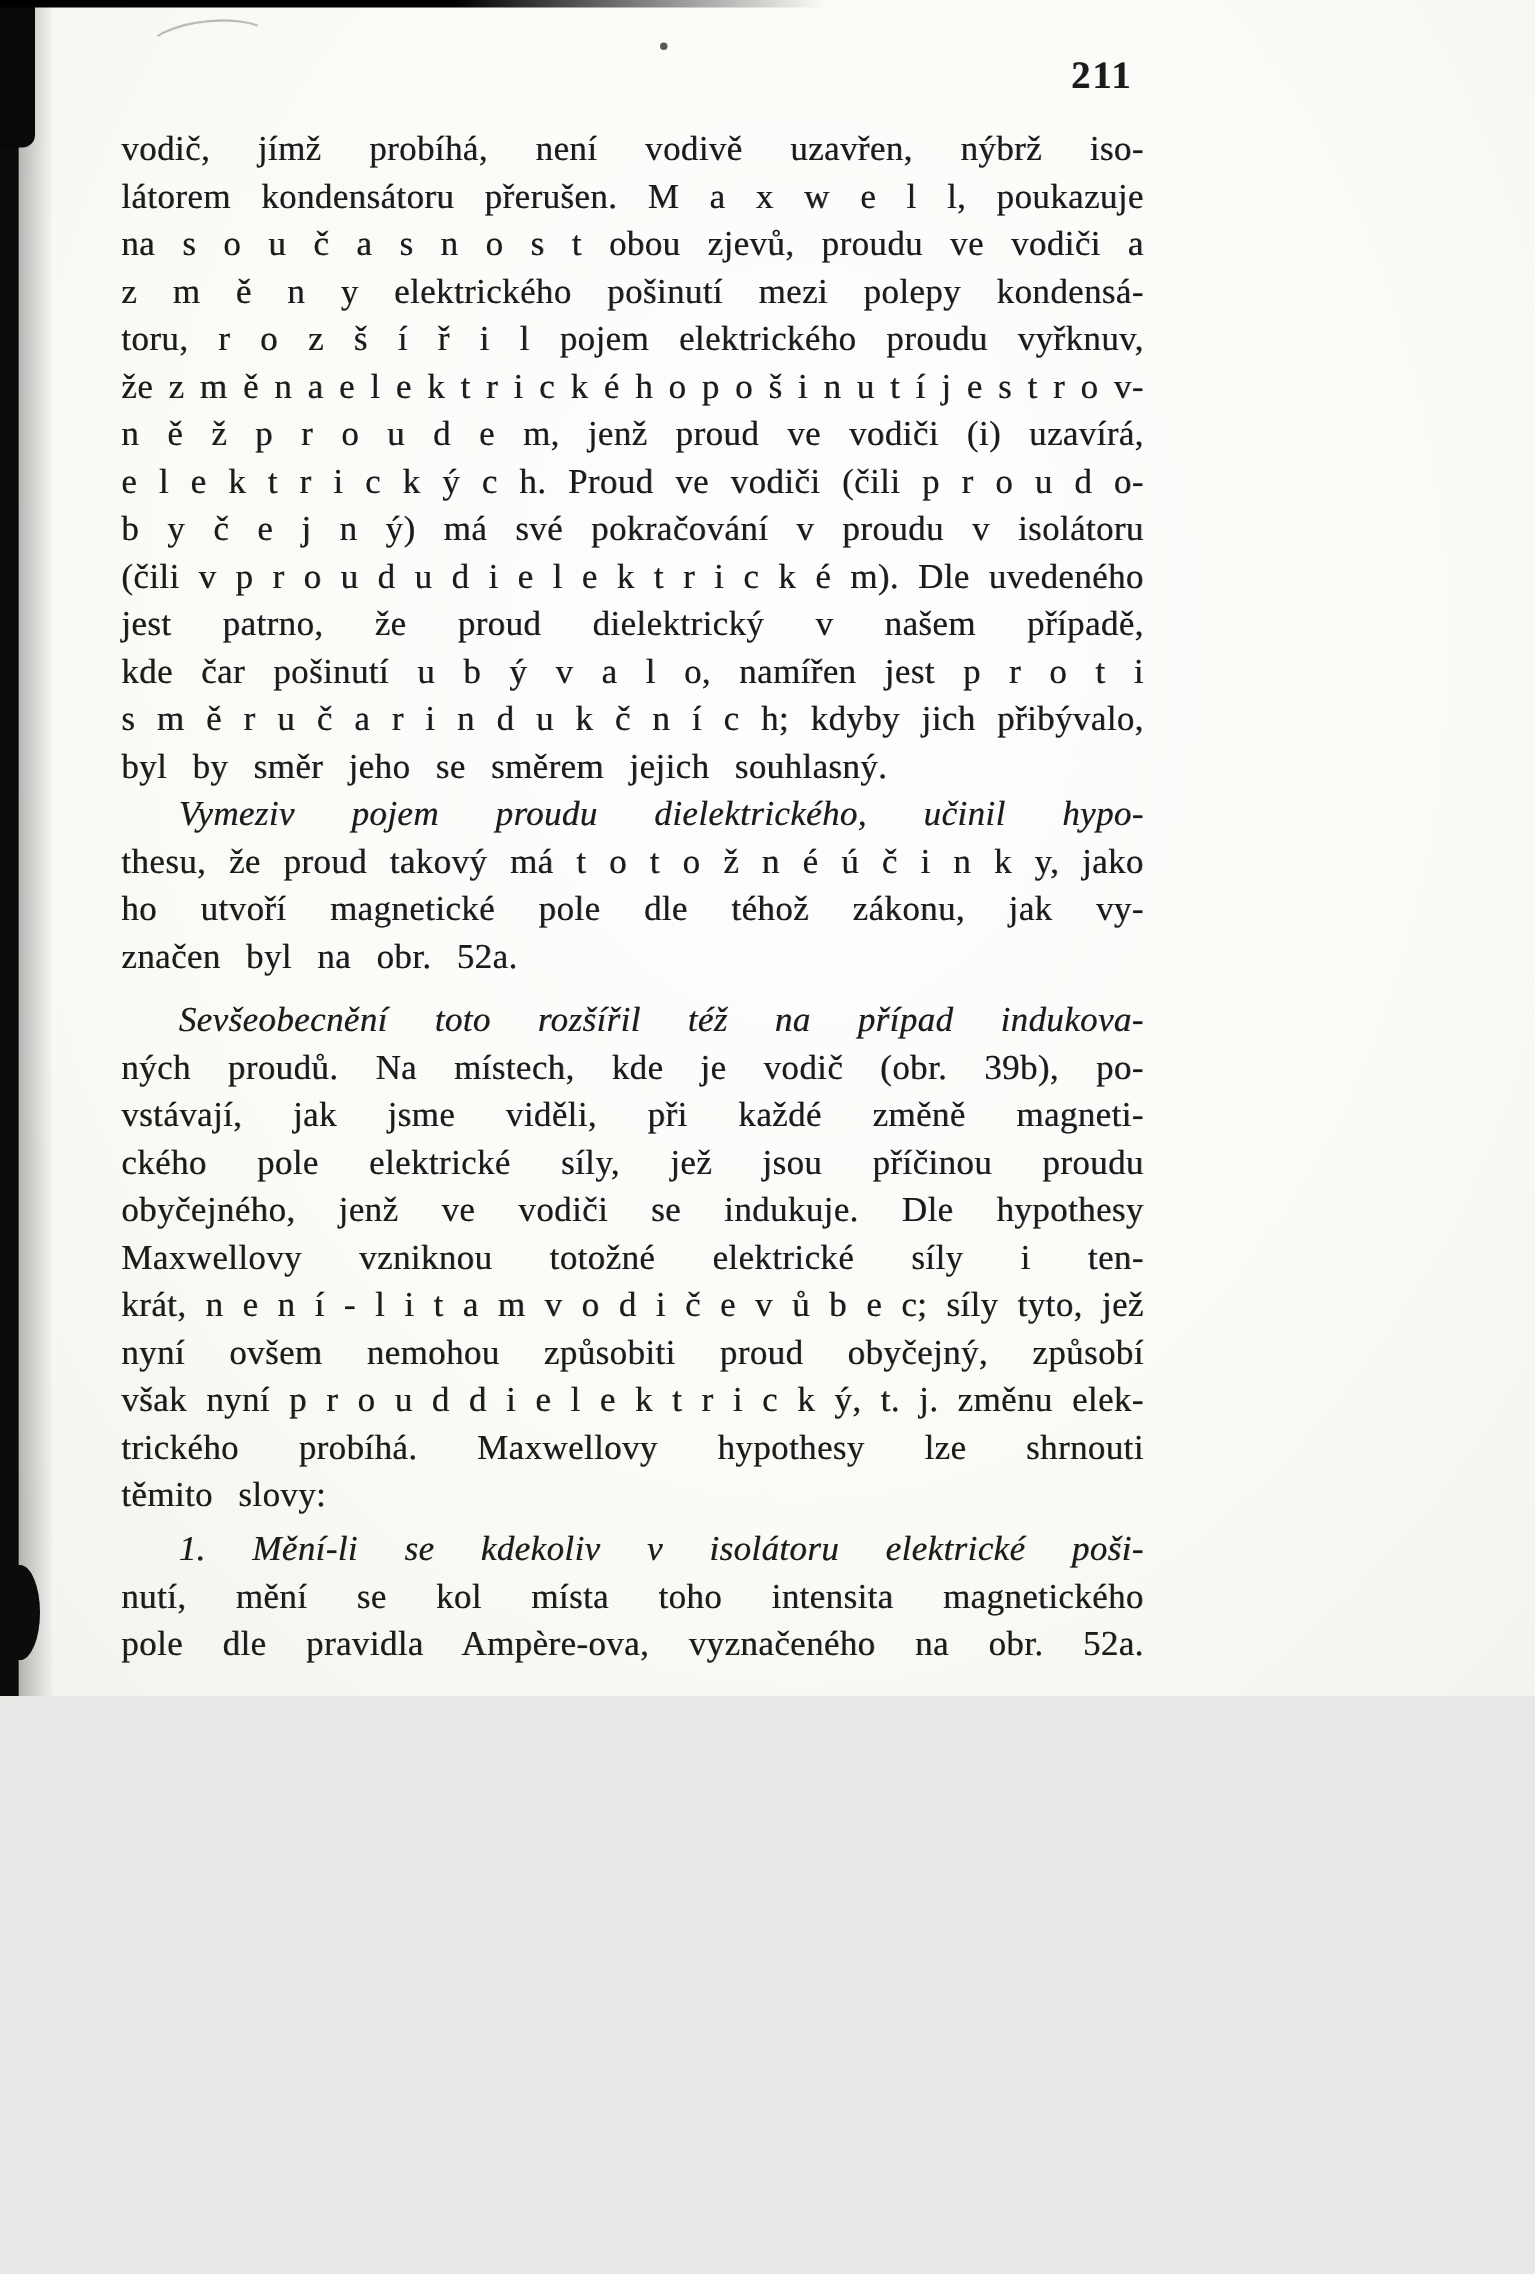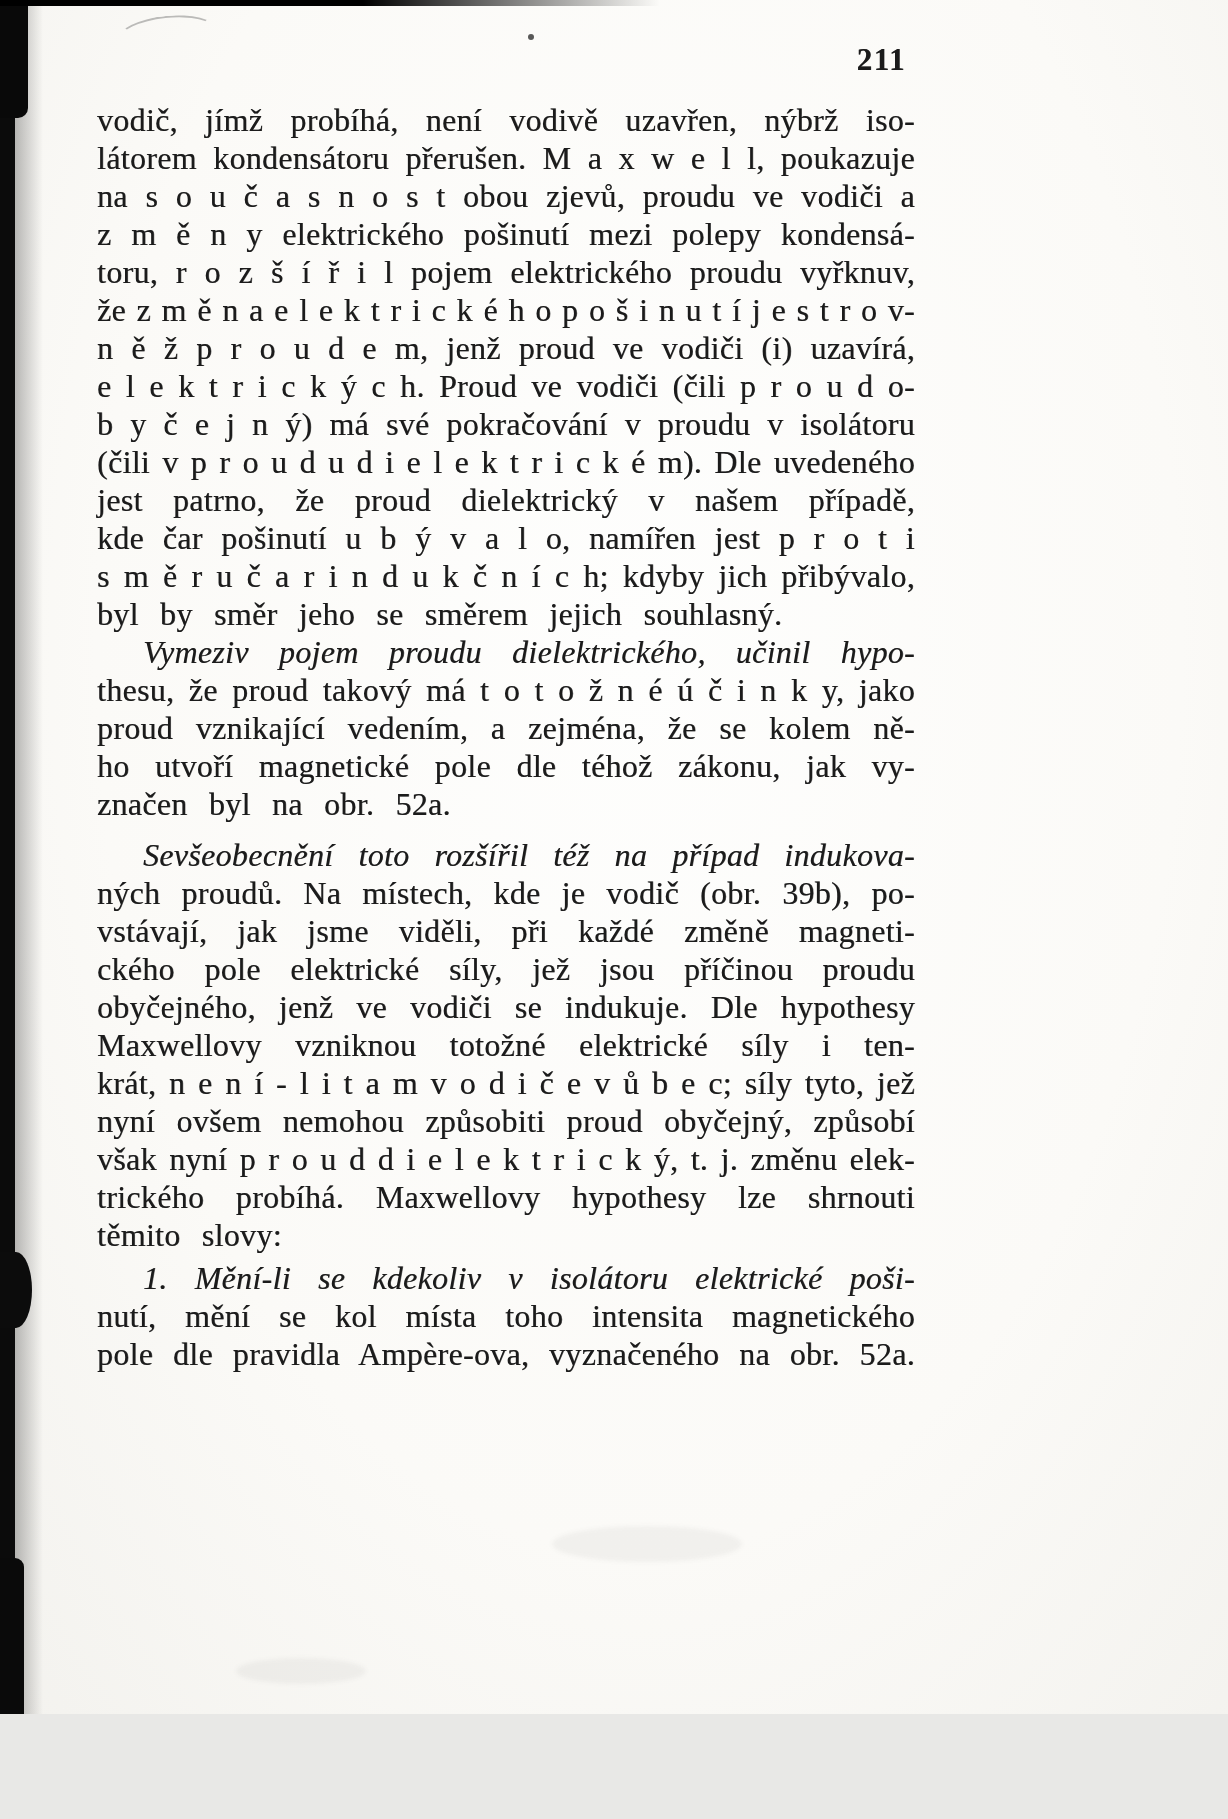--- a/index.html
+++ b/index.html
@@ -1,20 +1,20 @@
 <!DOCTYPE html>
 <html><head>
 <meta charset="utf-8">
 <style>
   * { box-sizing: border-box; margin: 0; padding: 0; }
   html, body { background: #e8e8e6; }
   .page {
     position: relative;
     width: 1228px;
-    height: 1714px;
+    height: 1357px;
     background: radial-gradient(ellipse at 52% 38%, #fefefd 0%, #fbfaf7 60%, #f3f2ee 100%);
     font-family: "Liberation Serif", "DejaVu Serif", serif;
     color: #1b1b1b;
     overflow: hidden;
   }
 
   
   .edge-left {
     position: absolute; left: 0; top: 0; width: 15px; height: 100%;
     background: #0b0b0b;
@@ -60,21 +60,21 @@
   .smudge-2 { position: absolute; left: 236px; top: 1658px; width: 130px; height: 26px; background: rgba(60,60,60,0.05); border-radius: 50%; filter: blur(2px); }
 
   
   .page-number {
     position: absolute; top: 42px; right: 322px;
     font-size: 31px; font-weight: bold; letter-spacing: 1.5px;
     text-shadow: 0.4px 0 0 rgba(0,0,0,0.6);
   }
   .text-column {
     position: absolute; left: 97px; top: 101px; width: 818px;
-    font-size: 32px; line-height: 38px; letter-spacing: 0.3px;
+    font-size: 28px; line-height: 38px; letter-spacing: 0.3px;
     text-shadow: 0.45px 0 0 rgba(0,0,0,0.55);
   }
   .para { margin: 0; }
   .para.g13 { margin-top: 13px; }
   .para.g5  { margin-top: 5px; }
   .line {
     text-align: justify;
     text-align-last: justify;
     white-space: normal;
   }
@@ -118,21 +118,20 @@
         <div class="line">b y č e j n ý) má své pokračování v proudu v isolátoru</div>
         <div class="line">(čili v p r o u d u d i e l e k t r i c k é m). Dle uvedeného</div>
         <div class="line">jest patrno, že proud dielektrický v našem případě,</div>
         <div class="line">kde čar pošinutí u b ý v a l o, namířen jest p r o t i</div>
         <div class="line">s m ě r u č a r i n d u k č n í c h; kdyby jich přibývalo,</div>
         <div class="line left">byl by směr jeho se směrem jejich souhlasný.</div>
       </div>
       <div class="para">
         <div class="line indent">Vymeziv pojem proudu dielektrického, učinil hypo-</div>
         <div class="line">thesu, že proud takový má t o t o ž n é ú č i n k y, jako</div>
-        <div class="line">proud vznikající vedením, a zejména, že se kolem ně-</div>
         <div class="line">ho utvoří magnetické pole dle téhož zákonu, jak vy-</div>
         <div class="line left">značen byl na obr. 52a.</div>
       </div>
       <div class="para g13">
         <div class="line indent">Sevšeobecnění toto rozšířil též na případ indukova-</div>
         <div class="line">ných proudů. Na místech, kde je vodič (obr. 39b), po-</div>
         <div class="line">vstávají, jak jsme viděli, při každé změně magneti-</div>
         <div class="line">ckého pole elektrické síly, jež jsou příčinou proudu</div>
         <div class="line">obyčejného, jenž ve vodiči se indukuje. Dle hypothesy</div>
         <div class="line">Maxwellovy vzniknou totožné elektrické síly i ten-</div>

